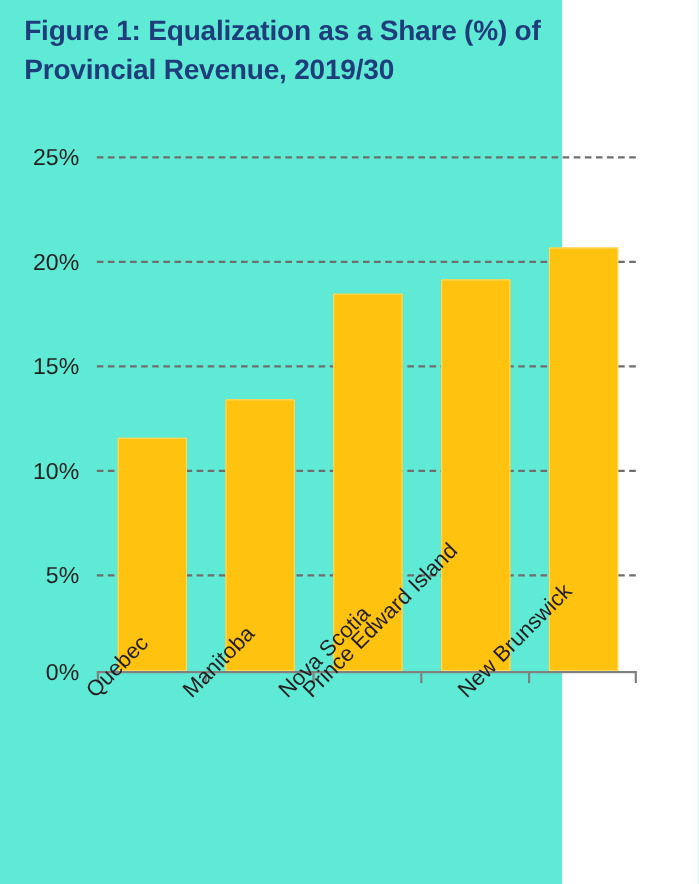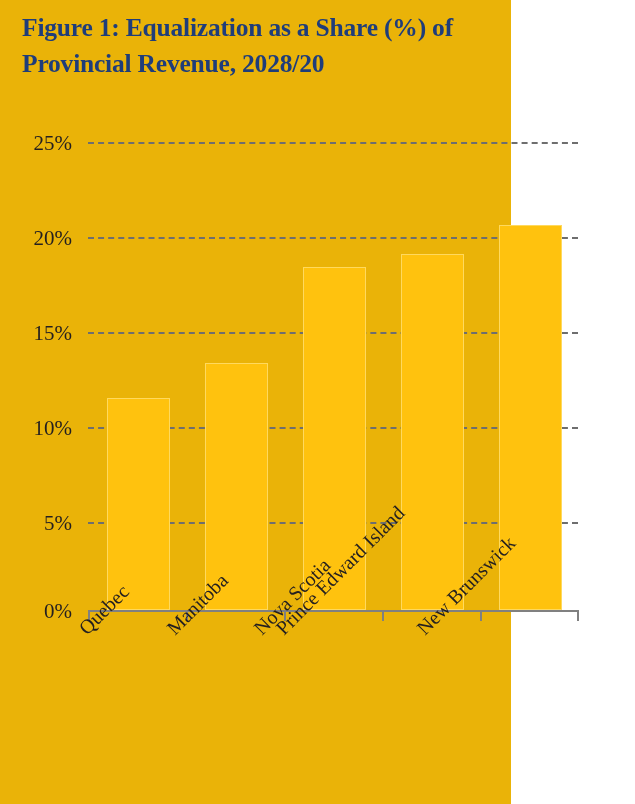--- a/index.html
+++ b/index.html
@@ -7,22 +7,21 @@
     width: 635px;
     height: 804px;
     background: #ffffff;
     font-family: "Liberation Sans", sans-serif;
     overflow: hidden;
   }
   #figure {
     position: relative;
     width: 511px;
     height: 804px;
-    background: #eab308;
-    font-family: Liberation Serif, serif;
+    background: #5eead4;
   }
 
   
   #chart-title {
     position: absolute;
     left: 22px;
     top: 10px;
     width: 590px;
     color: #1F3D7A;
     font-size: 25.5px;
@@ -99,21 +98,21 @@
     font-weight: normal;
   }
 </style>
 </head>
 <body>
 
 <div id="figure">
 
   <div id="chart-title">
     <span class="t-line">Figure 1: Equalization as a Share (%) of</span>
-    <span class="t-line">Provincial Revenue, 2028/20</span>
+    <span class="t-line">Provincial Revenue, 2019/30</span>
   </div>
 
   <div id="plot">
 
     <div class="gridline" style="top:130px"></div>
     <div class="gridline" style="top:225px"></div>
     <div class="gridline" style="top:320px"></div>
     <div class="gridline" style="top:415px"></div>
     <div class="gridline" style="top:510px"></div>
 

